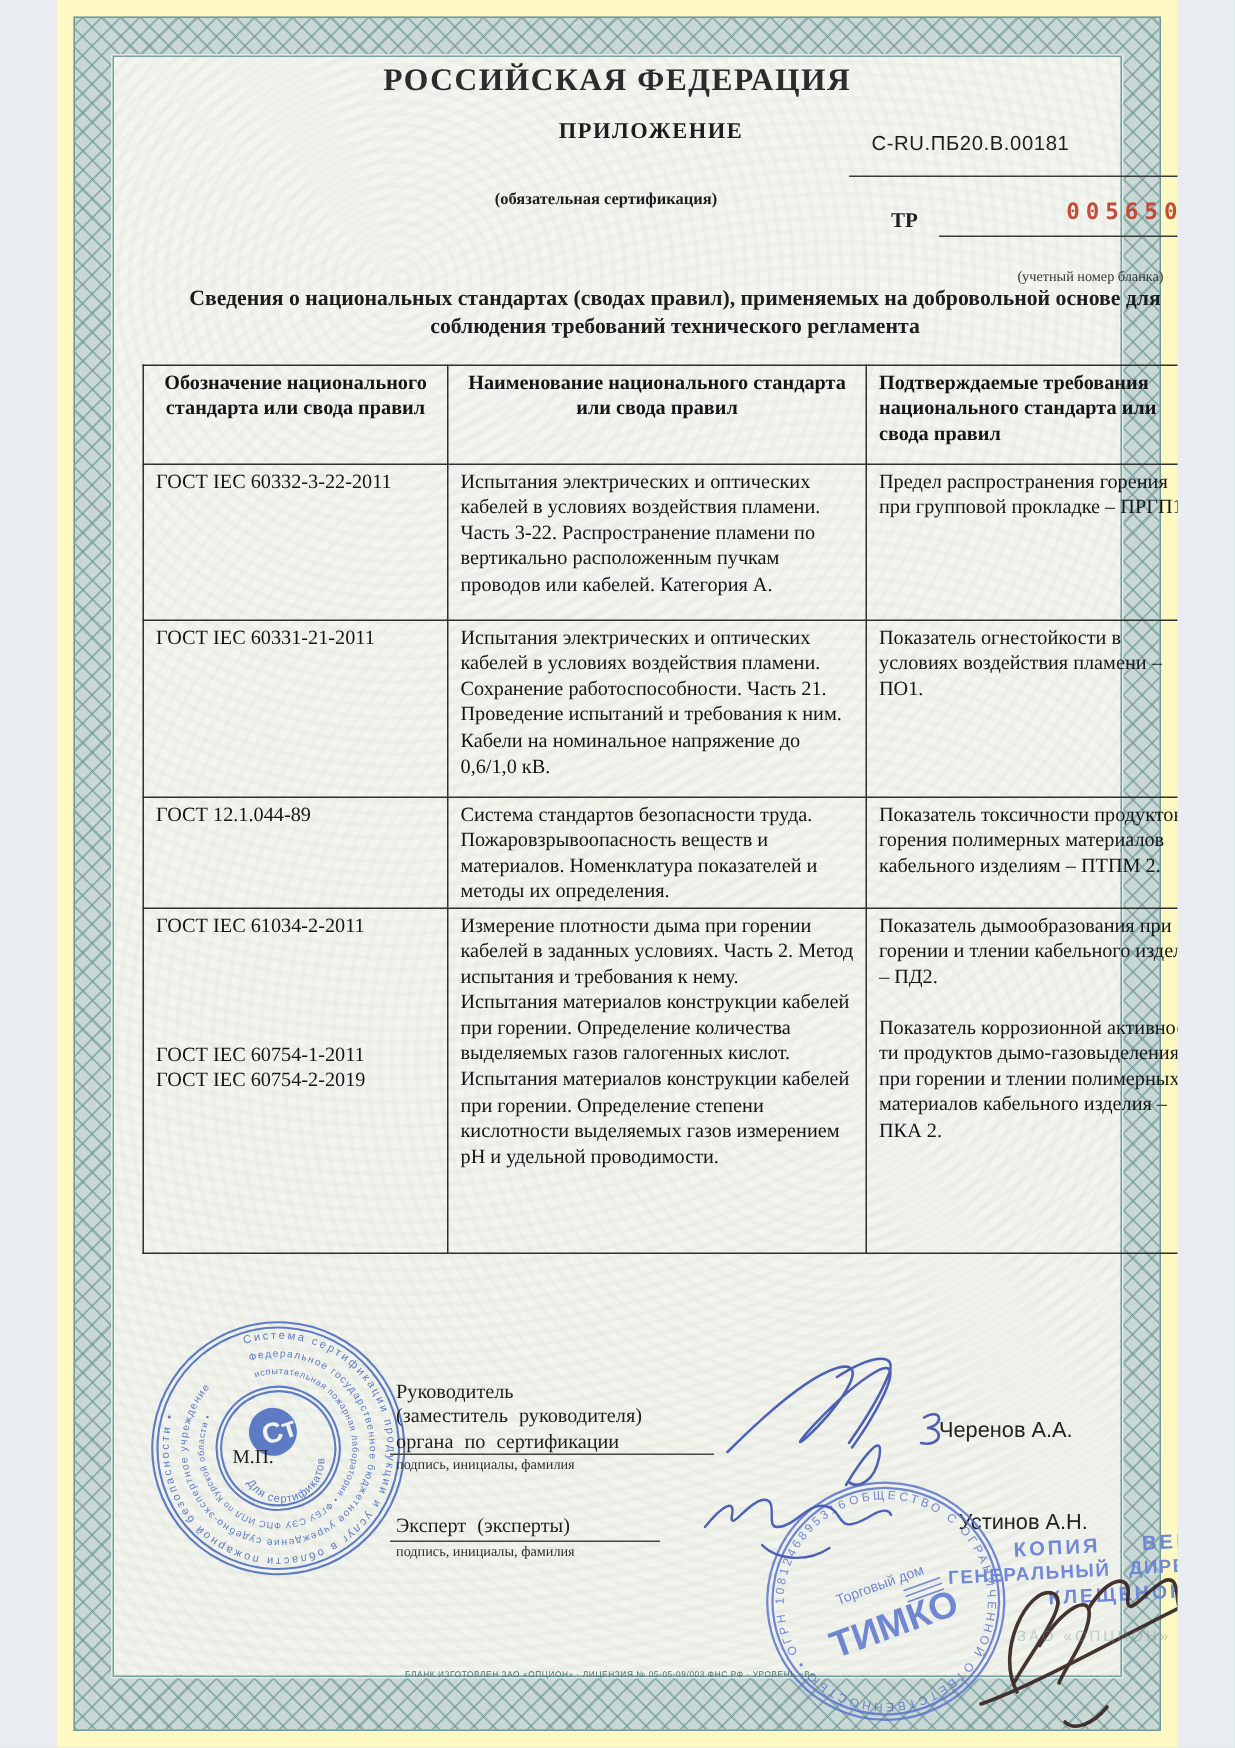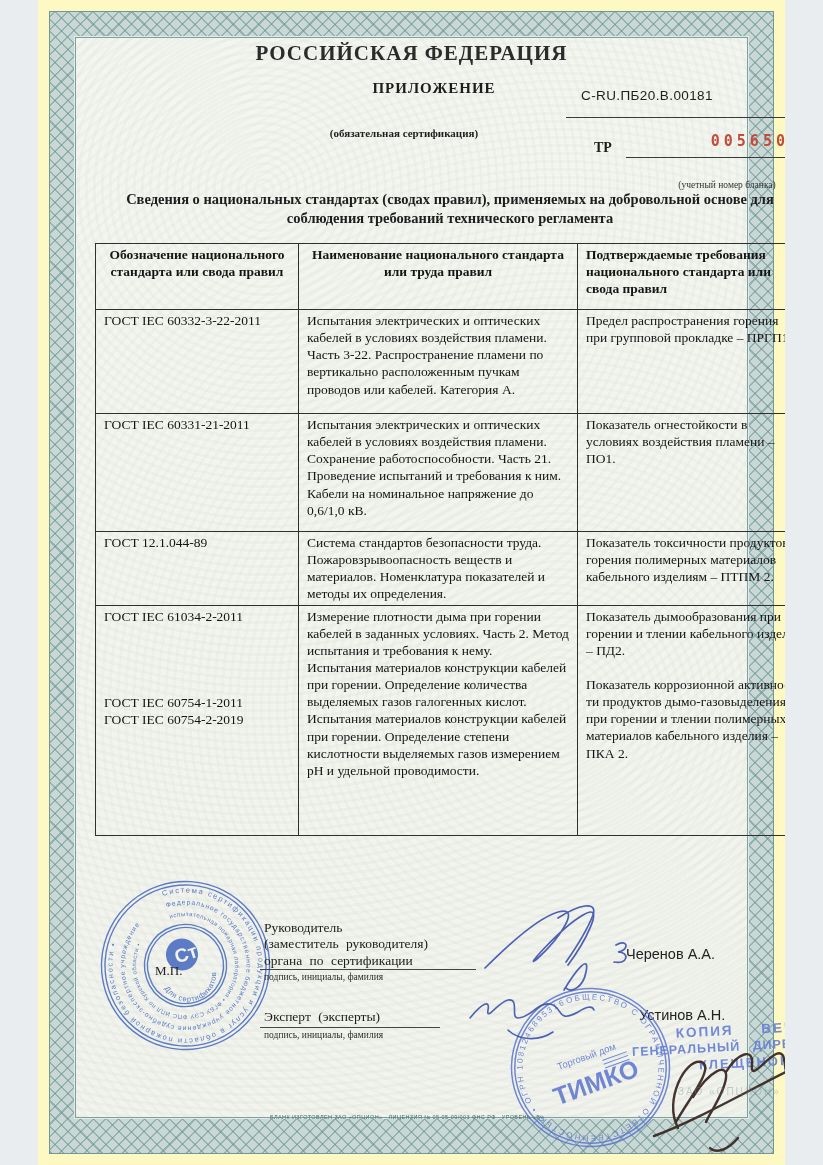--- a/index.html
+++ b/index.html
@@ -92,21 +92,21 @@
 
   <table class="doc-table">
     <colgroup>
         <col style="width:203px">
         <col style="width:279px">
         <col style="width:234px">
       </colgroup>
     <tbody>
         <tr class="h0">
       <th class="tc">Обозначение национального стандарта или свода правил</th>
-      <th class="tc">Наименование национального стандарта или труда правил</th>
+      <th class="tc">Наименование национального стандарта или свода правил</th>
       <th class="tl">Подтверждаемые требования национального стандарта или свода правил</th>
     </tr>
     <tr class="h1">
       <td>ГОСТ IEC 60332-3-22-2011</td>
       <td>Испытания электрических и оптических кабелей в условиях воздействия пламени. Часть 3-22. Распространение пламени по вертикально расположенным пучкам проводов или кабелей. Категория А.</td>
       <td>Предел распространения горения при групповой прокладке – ПРГП1б.</td>
     </tr>
     <tr class="h2">
       <td>ГОСТ IEC 60331-21-2011</td>
       <td>Испытания электрических и оптических кабелей в условиях воздействия пламени. Сохранение работоспособности. Часть 21. Проведение испытаний и требования к ним. Кабели на номинальное напряжение до 0,6/1,0 кВ.</td>

